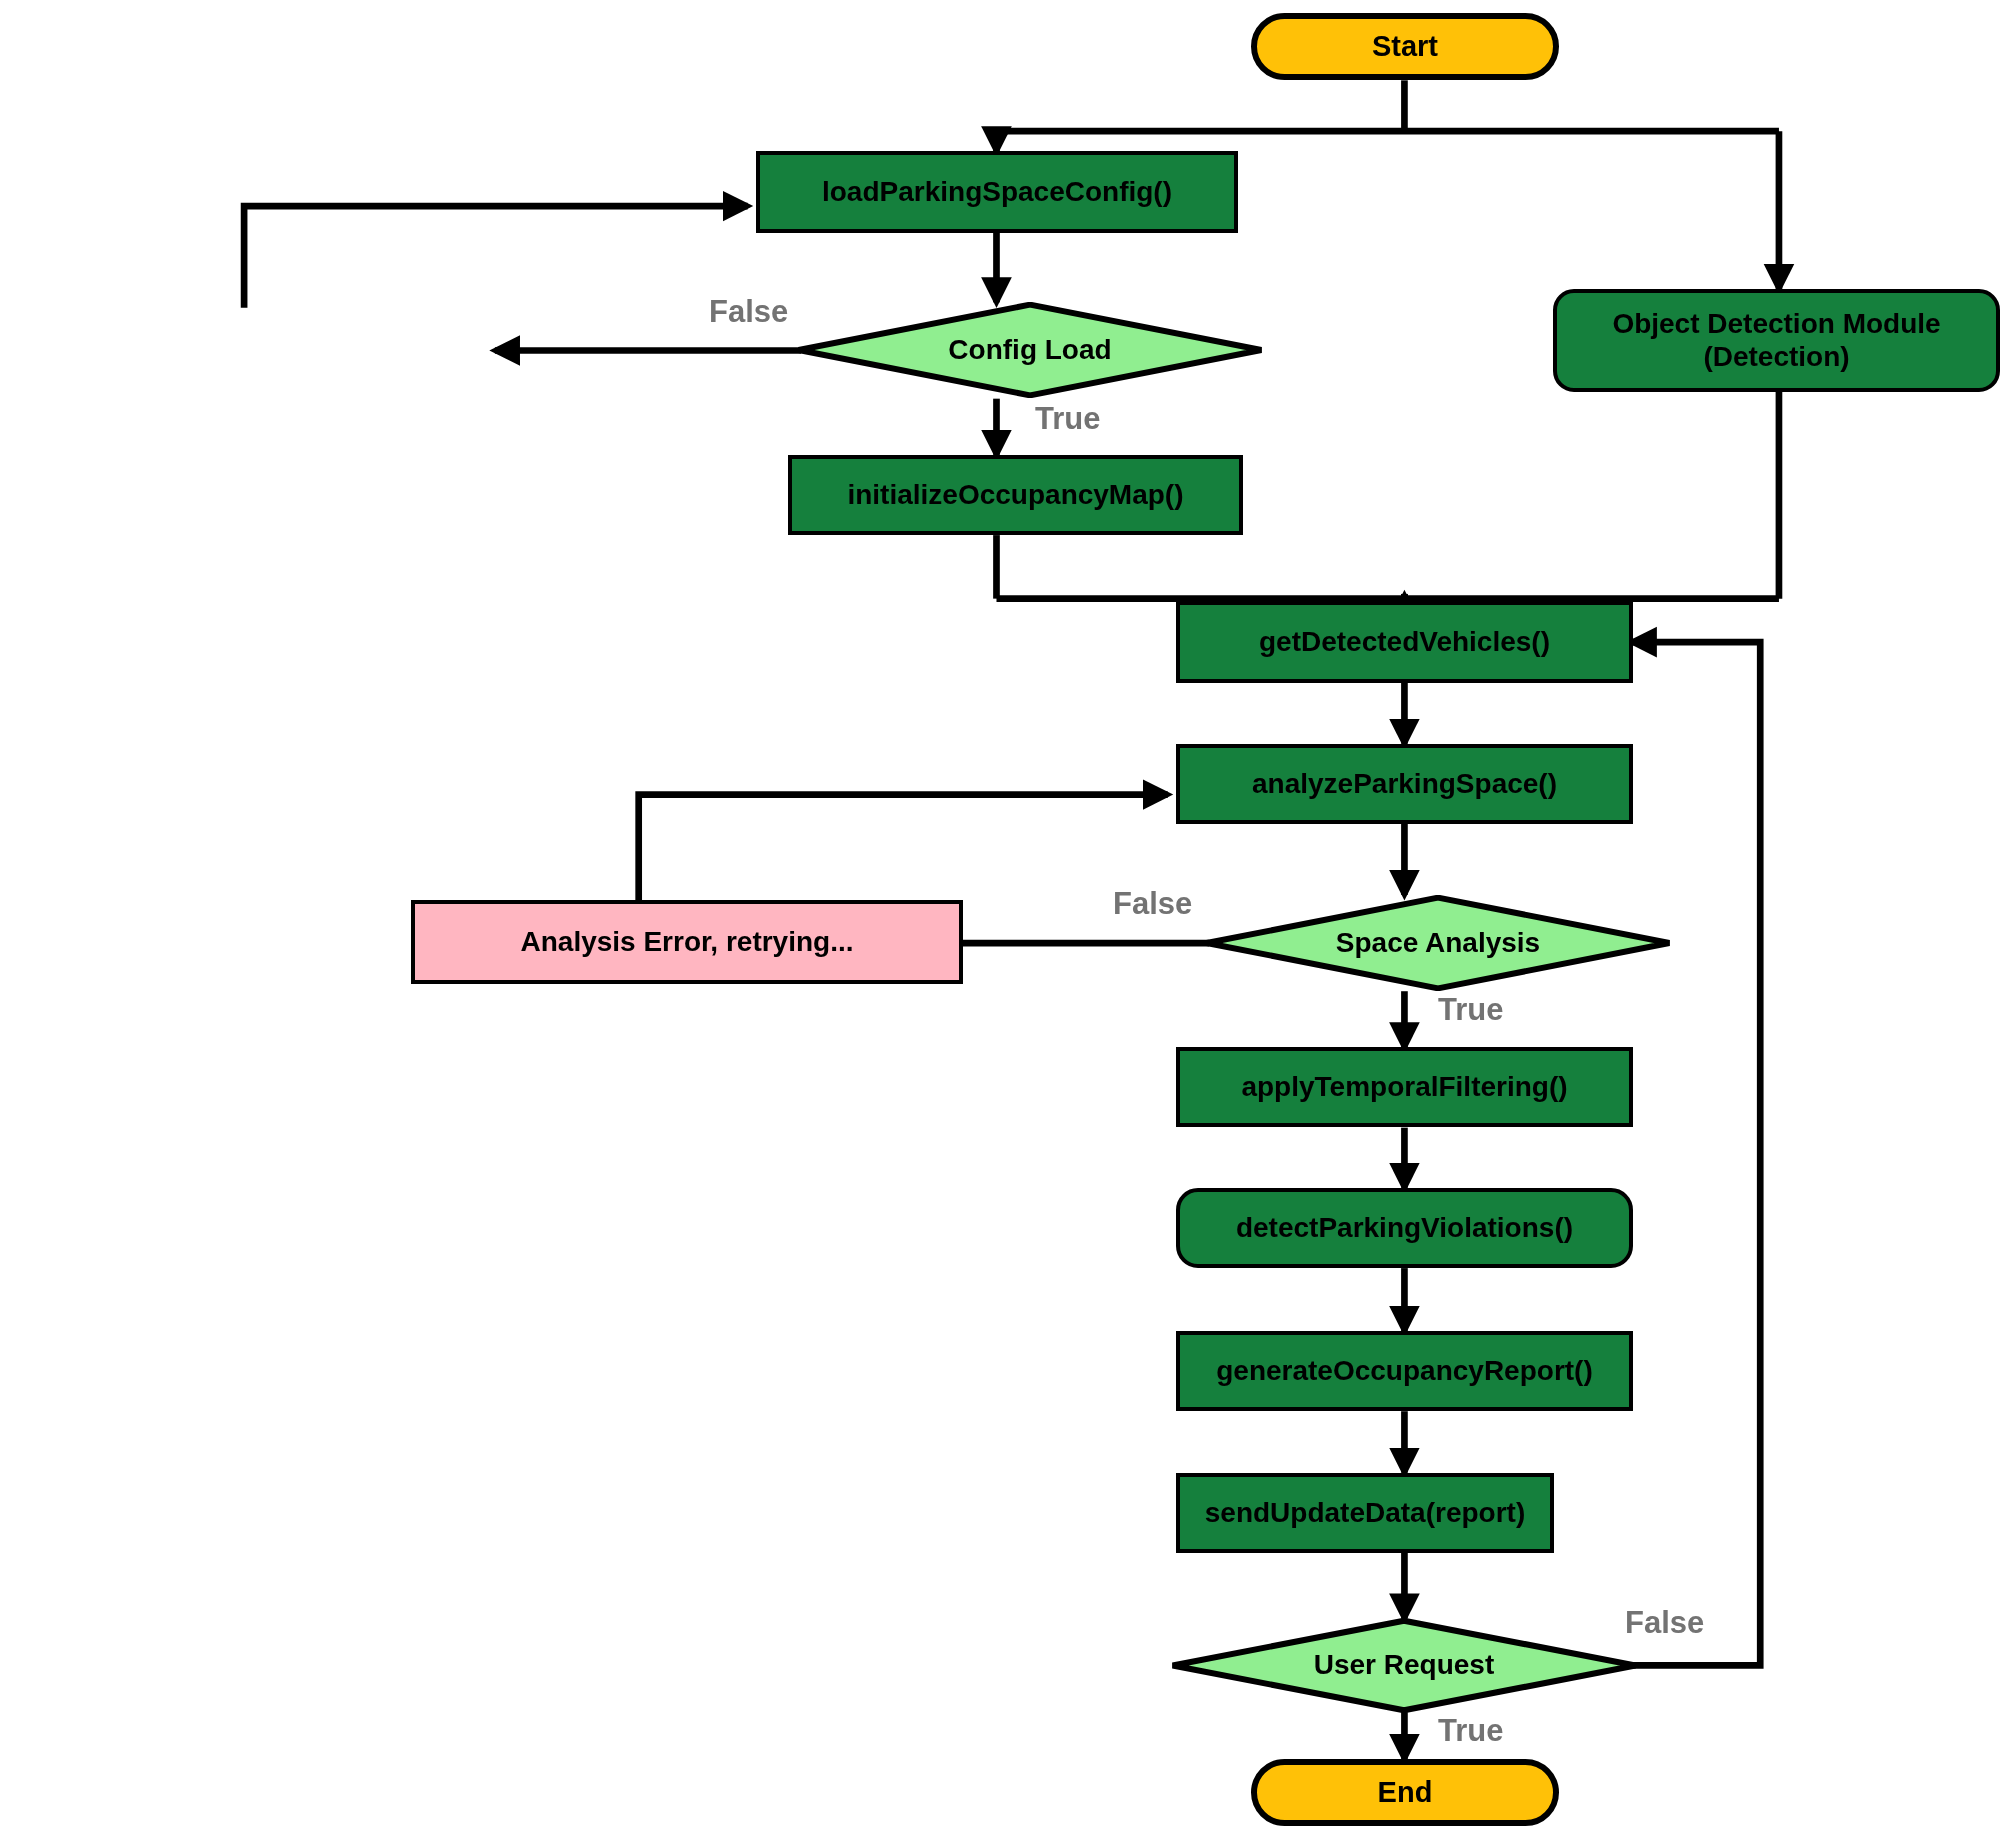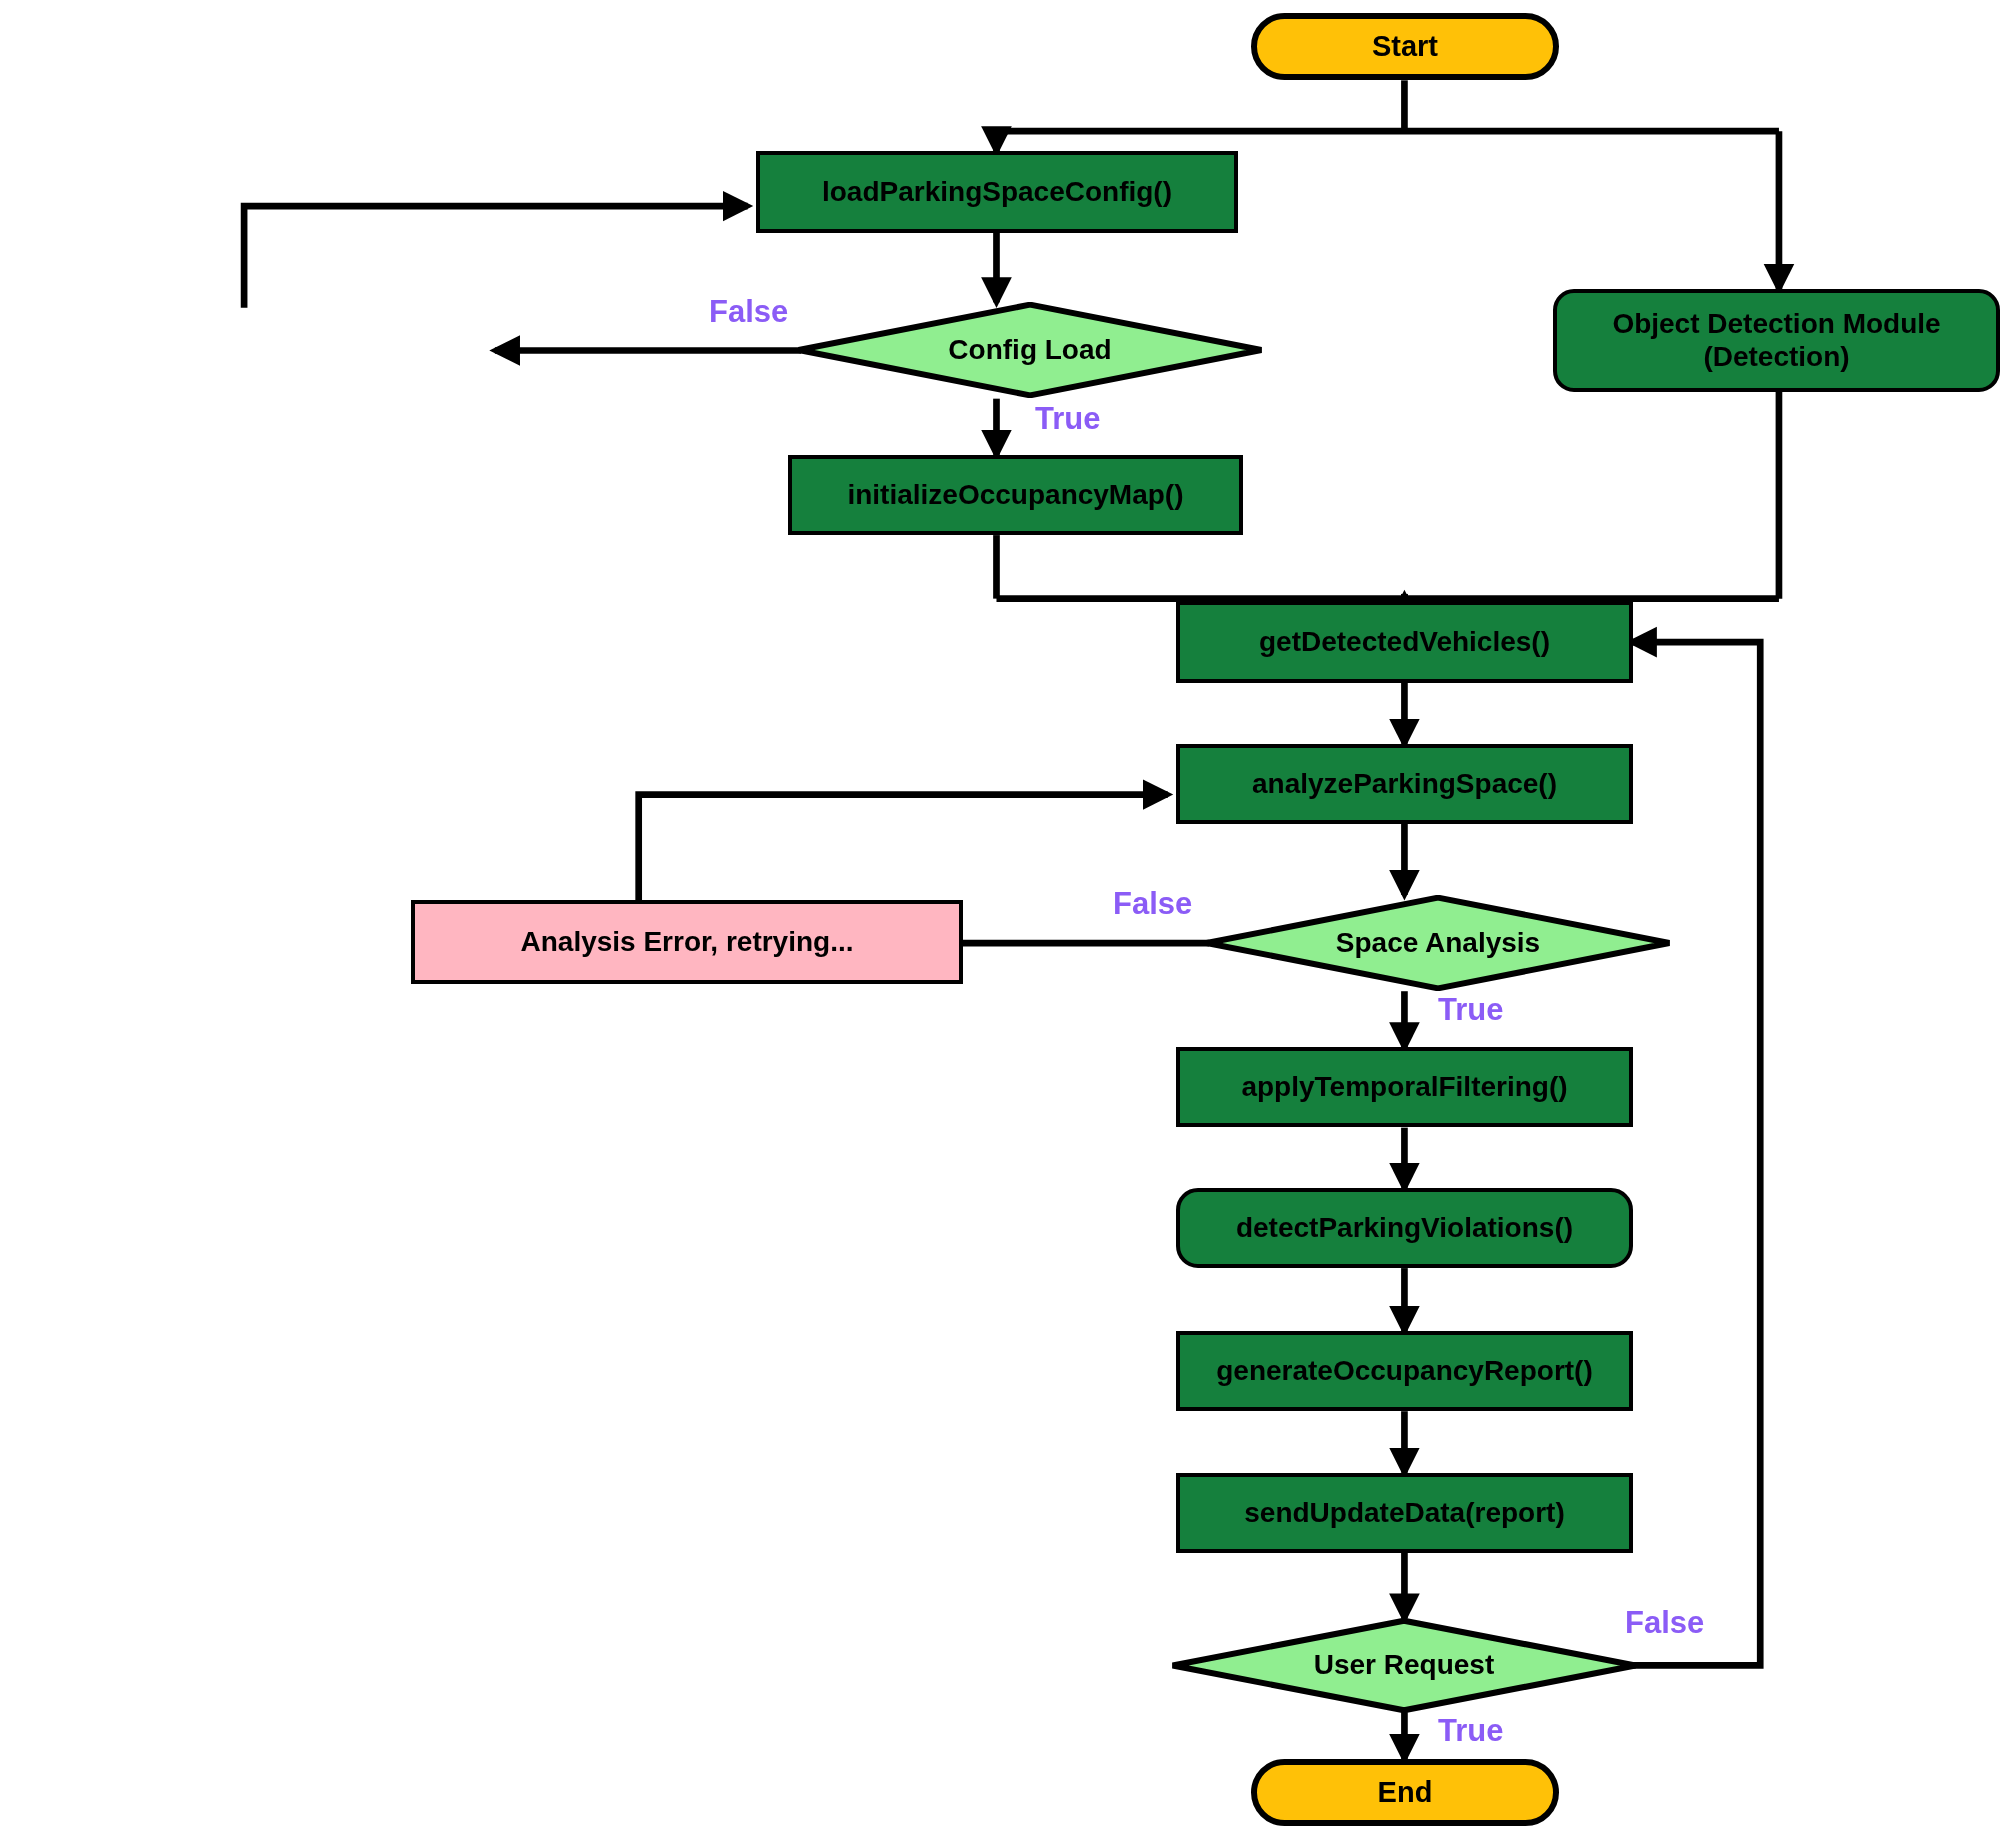--- a/index.html
+++ b/index.html
@@ -64,21 +64,21 @@
     left: 0; top: 0;
     width: 100%;
     height: 100%;
     z-index: 2;
   }
   .edge-label {
     position: absolute;
     font-family: "Liberation Sans", sans-serif;
     font-weight: bold;
     font-size: 31px;
-    color: #8b5cf6;
+    color: #737373;
     white-space: nowrap;
   }
   .nowrap-2 { white-space: pre-line; }
 </style>
 </head>
 <body>
 
 <div id="canvas">
 
   <svg class="edges" viewBox="0 0 2998 2763" xmlns="http://www.w3.org/2000/svg">
@@ -191,21 +191,21 @@
   </div>
 
   <div class="node node-process" style="left:1176px; top:1188px; width:457px; height:80px;border-radius:22px;">
     <span>detectParkingViolations()</span>
   </div>
 
   <div class="node node-process" style="left:1176px; top:1331px; width:457px; height:80px;">
     <span>generateOccupancyReport()</span>
   </div>
 
-  <div class="node node-process" style="left:1176px; top:1473px; width:457px; height:80px;">
+  <div class="node node-process" style="left:1176px; top:1473px; width:378px; height:80px;">
     <span>sendUpdateData(report)</span>
   </div>
 
   <div class="node node-decision" style="left:1170px; top:1618px; width:468px; height:95px;">
     <svg class="diamond-shape" viewBox="0 0 700 142" preserveAspectRatio="none" xmlns="http://www.w3.org/2000/svg">
       <polygon points="350,4 696,71 350,138 4,71" fill="#90EE90" stroke="#000000" stroke-width="9"></polygon>
     </svg>
     <span class="dtext">User Request</span>
   </div>
 

